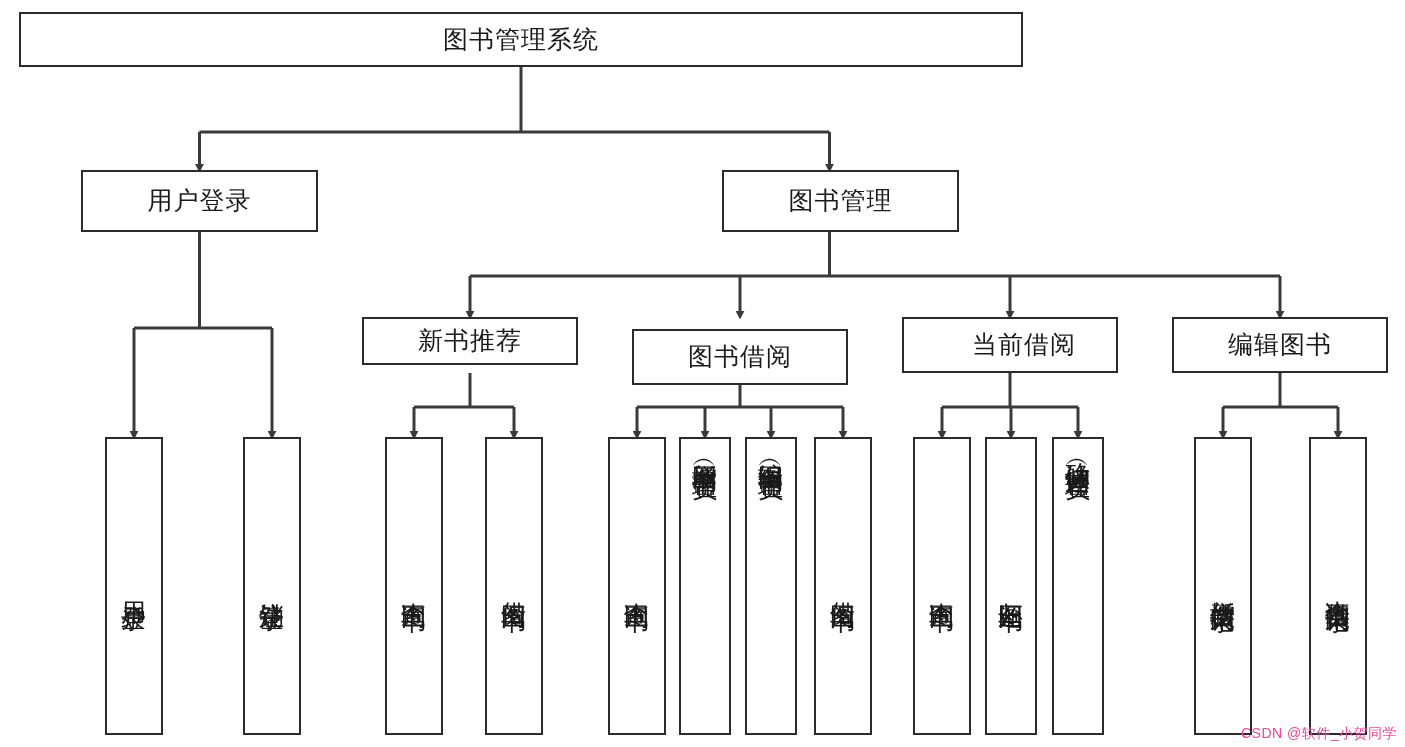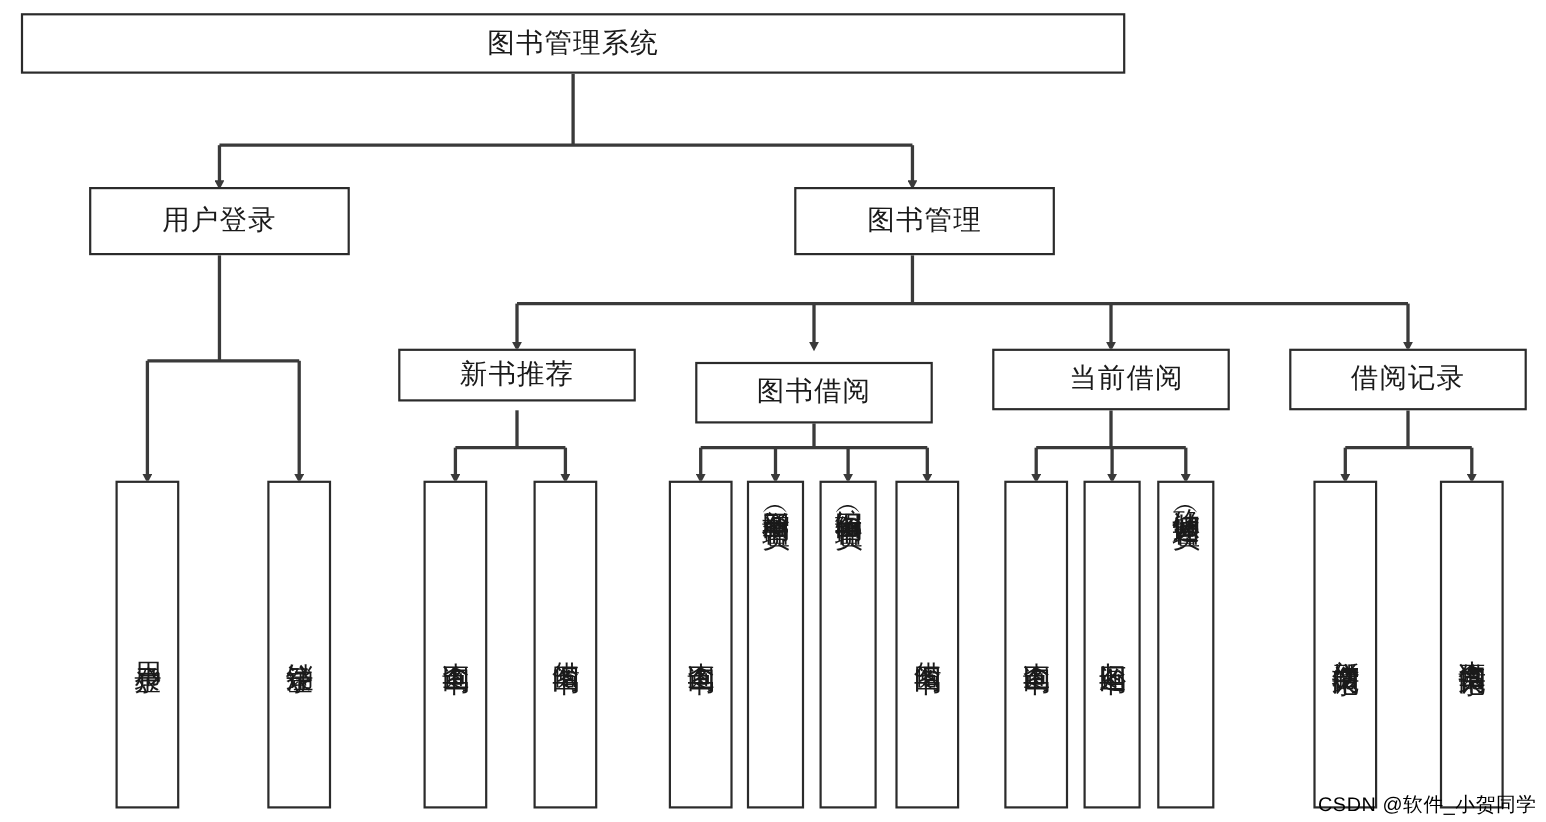--- a/index.html
+++ b/index.html
@@ -55,22 +55,22 @@
     padding-top: 0;
   }
   .node-label {
     white-space: pre-line;
     text-align: center;
   }
   #watermark {
     position: absolute;
     right: 8px;
     bottom: 4px;
-    font-size: 18px;
-    color: #000000;
+    font-size: 14px;
+    color: #ec4899;
     letter-spacing: 0.5px;
     white-space: nowrap;
     pointer-events: none;
   }
 </style>
 </head>
 <body>
 
 <div id="diagram-root">
 
@@ -133,21 +133,21 @@
       <div class="node-box horiz" style="left: 362px; top: 317px; width: 216px; height: 48px;">
         <span class="node-label">新书推荐</span>
       </div>
       <div class="node-box horiz" style="left: 632px; top: 317px; width: 216px; height: 56px; margin-top: 12px;">
         <span class="node-label">图书借阅</span>
       </div>
       <div class="node-box horiz" style="left: 902px; top: 317px; width: 216px; height: 56px; padding-left: 28px;">
         <span class="node-label">当前借阅</span>
       </div>
       <div class="node-box horiz" style="left: 1172px; top: 317px; width: 216px; height: 56px;">
-        <span class="node-label">借阅记录</span>
+        <span class="node-label">编辑图书</span>
       </div>
     </div>
   <div id="leaf-layer">
       <div class="node-box vert centered" style="left: 105px; top: 437px; width: 58px; height: 298px;">
         <span class="node-label">用户登录</span>
       </div>
       <div class="node-box vert centered" style="left: 243px; top: 437px; width: 58px; height: 298px;">
         <span class="node-label">注销登录</span>
       </div>
       <div class="node-box vert centered" style="left: 385px; top: 437px; width: 58px; height: 298px;">

